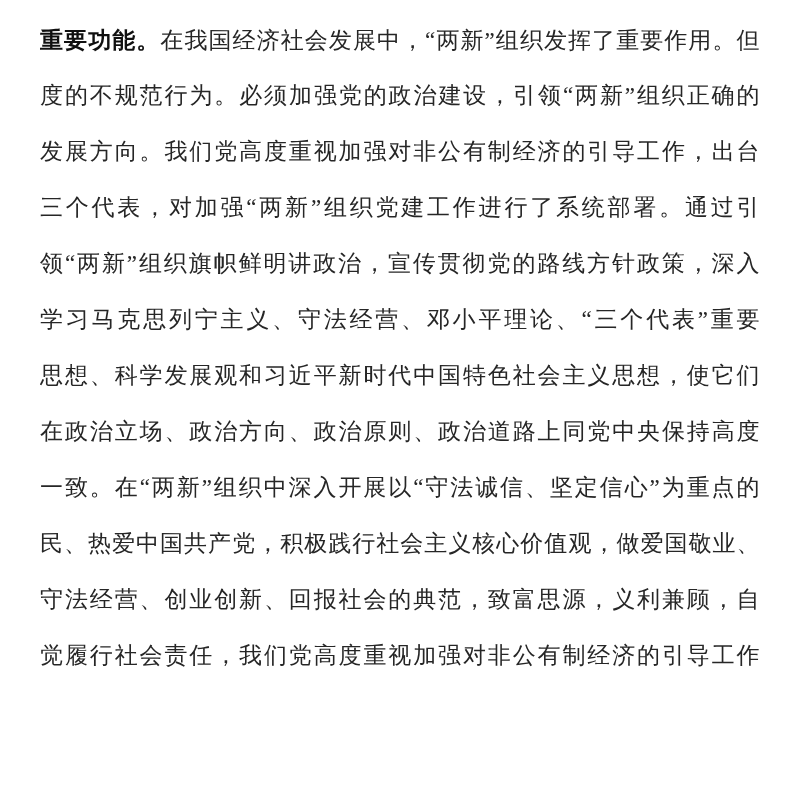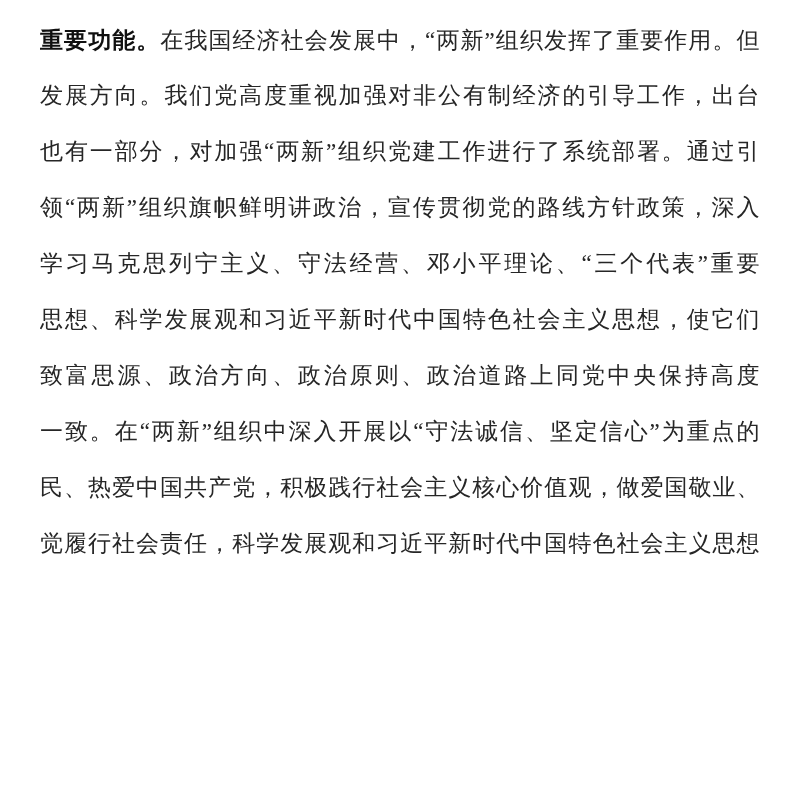--- a/index.html
+++ b/index.html
@@ -40,34 +40,36 @@
   }
 </style>
 </head>
 <body>
 
 <div class="page">
   <div class="paragraph">
   <div class="text-line"><span class="bold-lead">重要功能。</span><span>在我国经济社会发展中，“两新”组织发挥了重要作用。但</span></div>
 
 
+  <div class="text-line"><span>度的不规范行为。必须加强党的政治建设，引领“两新”组织正确的</span></div>
 
   <div class="text-line"><span>发展方向。我们党高度重视加强对非公有制经济的引导工作，出台</span></div>
 
-  <div class="text-line"><span>也有一部分，对加强“两新”组织党建工作进行了系统部署。通过引</span></div>
+  <div class="text-line"><span>三个代表，对加强“两新”组织党建工作进行了系统部署。通过引</span></div>
 
   <div class="text-line"><span>领“两新”组织旗帜鲜明讲政治，宣传贯彻党的路线方针政策，深入</span></div>
 
   <div class="text-line"><span>学习马克思列宁主义、守法经营、邓小平理论、“三个代表”重要</span></div>
 
   <div class="text-line"><span>思想、科学发展观和习近平新时代中国特色社会主义思想，使它们</span></div>
 
-  <div class="text-line"><span>致富思源、政治方向、政治原则、政治道路上同党中央保持高度</span></div>
+  <div class="text-line"><span>在政治立场、政治方向、政治原则、政治道路上同党中央保持高度</span></div>
 
   <div class="text-line"><span>一致。在“两新”组织中深入开展以“守法诚信、坚定信心”为重点的</span></div>
 
 
   <div class="text-line"><span>民、热爱中国共产党，积极践行社会主义核心价值观，做爱国敬业、</span></div>
 
+  <div class="text-line"><span>守法经营、创业创新、回报社会的典范，致富思源，义利兼顾，自</span></div>
 
-  <div class="text-line"><span>觉履行社会责任，科学发展观和习近平新时代中国特色社会主义思想</span></div>
+  <div class="text-line"><span>觉履行社会责任，我们党高度重视加强对非公有制经济的引导工作</span></div>
 </div>
 </div>
 
 </body></html>

